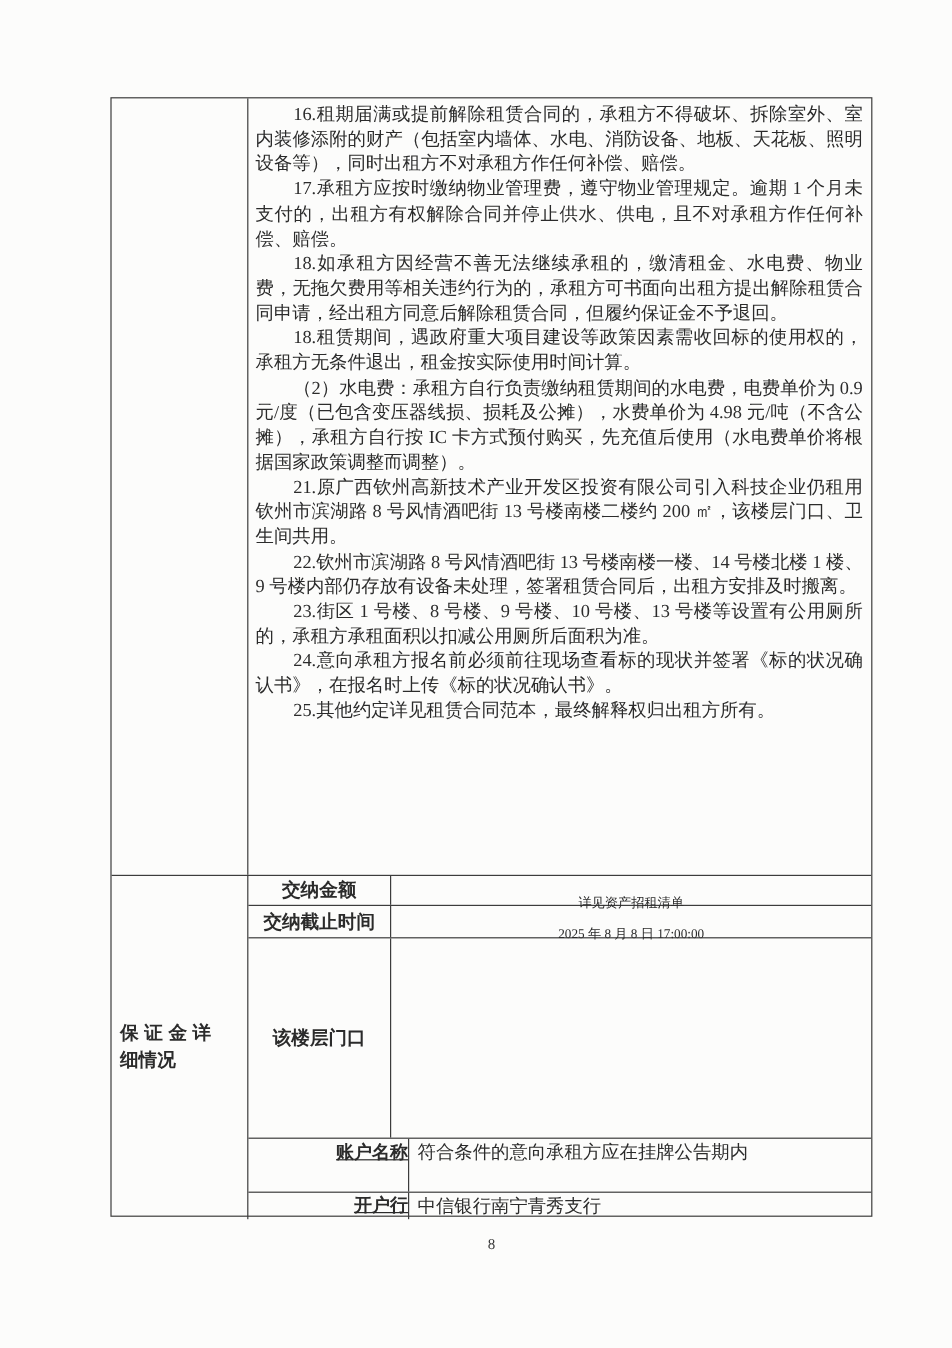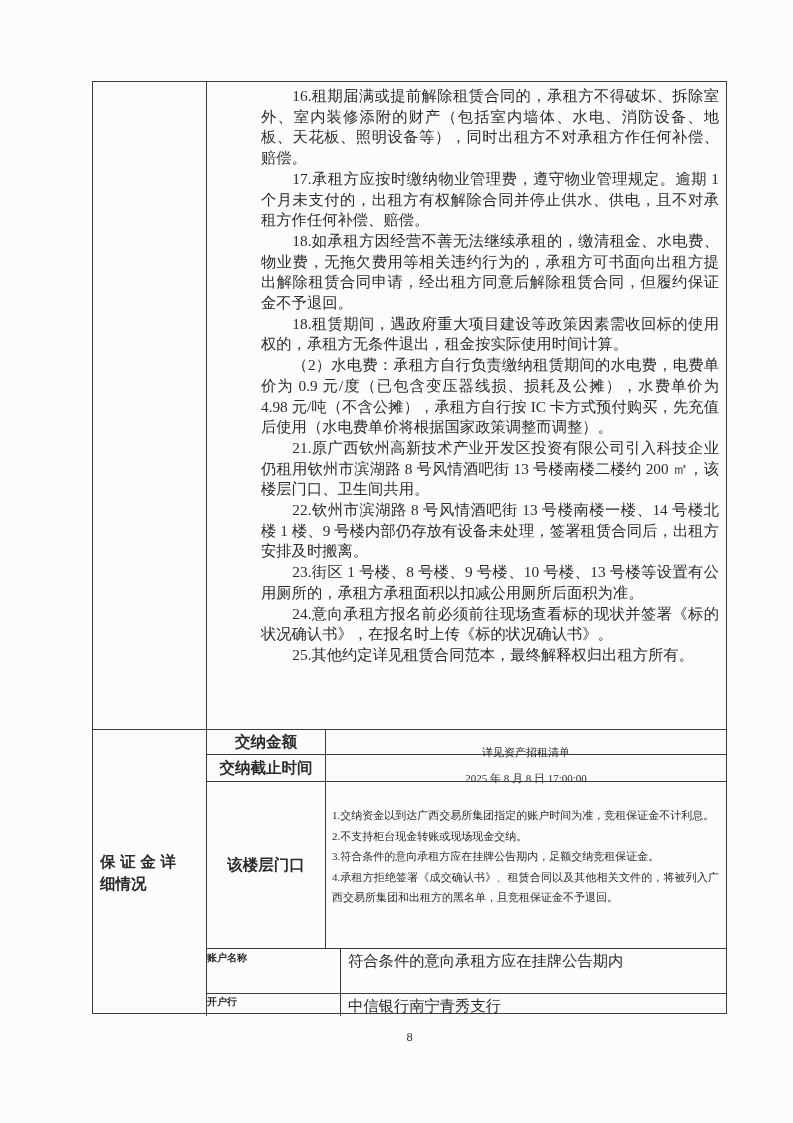--- a/index.html
+++ b/index.html
@@ -12,21 +12,21 @@
     overflow:hidden;
   }
   .doc-table{
     position:absolute;left:92px;top:81px;
     width:635px;height:933px;
     border:1.5px solid #3c3c3c;
     box-sizing:border-box;
     display:flex;flex-direction:column;
     background:#fcfcfb;
   }
-  .row-top{display:flex;height:647px;box-sizing:border-box;flex:none;gap:48px;}
+  .row-top{display:flex;height:647px;box-sizing:border-box;flex:none;}
   .cell-a{width:114px;flex:none;border-right:1px solid #3c3c3c;box-sizing:border-box;}
   .cell-content{
     flex:1;padding:4px 7px 0 6px;box-sizing:border-box;
     font-size:15.3px;line-height:20.7px;overflow:hidden;
   }
   .cell-content p{margin:0;text-indent:2.05em;text-align:justify;}
   .row-deposit{display:flex;flex:1;border-top:1px solid #3c3c3c;box-sizing:border-box;}
   .cell-a2{
     width:114px;flex:none;border-right:1px solid #3c3c3c;box-sizing:border-box;
     display:flex;align-items:center;
@@ -49,21 +49,21 @@
   .row-deadline{height:27px;}
   .row-notes{height:167px;}
   .notes-body{padding:3px 7px 0 6px;line-height:20.6px;overflow:hidden;}
   .notes-body p{margin:0;text-align:justify;}
   .account-sub{flex:1;display:flex;flex-direction:column;}
   .as-row{display:flex;box-sizing:border-box;}
   .as-row.name{height:45px;border-bottom:1px solid #3c3c3c;}
   .as-row.bank{flex:1;}
   .subL{
     width:134px;flex:none;border-right:1px solid #3c3c3c;box-sizing:border-box;
-    text-align:left;font-weight:bold;font-size:10px;padding-top:2px;
+    text-align:right;font-weight:bold;font-size:15px;padding-top:2px;text-decoration:underline;
   }
   .as-row.bank .subL{padding-top:1px;}
   .subR{flex:1;padding:1px 7px 0 7px;font-size:15.3px;line-height:21px;text-align:justify;}
   .page-number{
     position:absolute;top:1030px;left:92px;width:635px;
     text-align:center;font-size:12.5px;color:#3a3a3a;
   }
 </style>
 </head>
 <body>
@@ -97,26 +97,20 @@
         <div class="colC center">详见资产招租清单</div>
       </div>
 
       <div class="d-row row-deadline">
         <div class="colB">交纳截止时间</div>
         <div class="colC center">2025 年 8 月 8 日 17:00:00</div>
       </div>
 
       <div class="d-row row-notes">
         <div class="colB">该楼层门口</div>
-        <div class="colC notes-body">
-          <p>1.交纳资金以到达广西交易所集团指定的账户时间为准，竞租保证金不计利息。</p>
-          <p>2.不支持柜台现金转账或现场现金交纳。</p>
-          <p>3.符合条件的意向承租方应在挂牌公告期内，足额交纳竞租保证金。</p>
-          <p>4.承租方拒绝签署《成交确认书》、租赁合同以及其他相关文件的，将被列入广西交易所集团和出租方的黑名单，且竞租保证金不予退回。</p>
-        </div>
       </div>
 
       <div class="d-row row-account">
         <div class="account-sub">
           <div class="as-row name">
             <div class="subL">账户名称</div>
             <div class="subR">符合条件的意向承租方应在挂牌公告期内</div>
           </div>
           <div class="as-row bank">
             <div class="subL">开户行</div>

